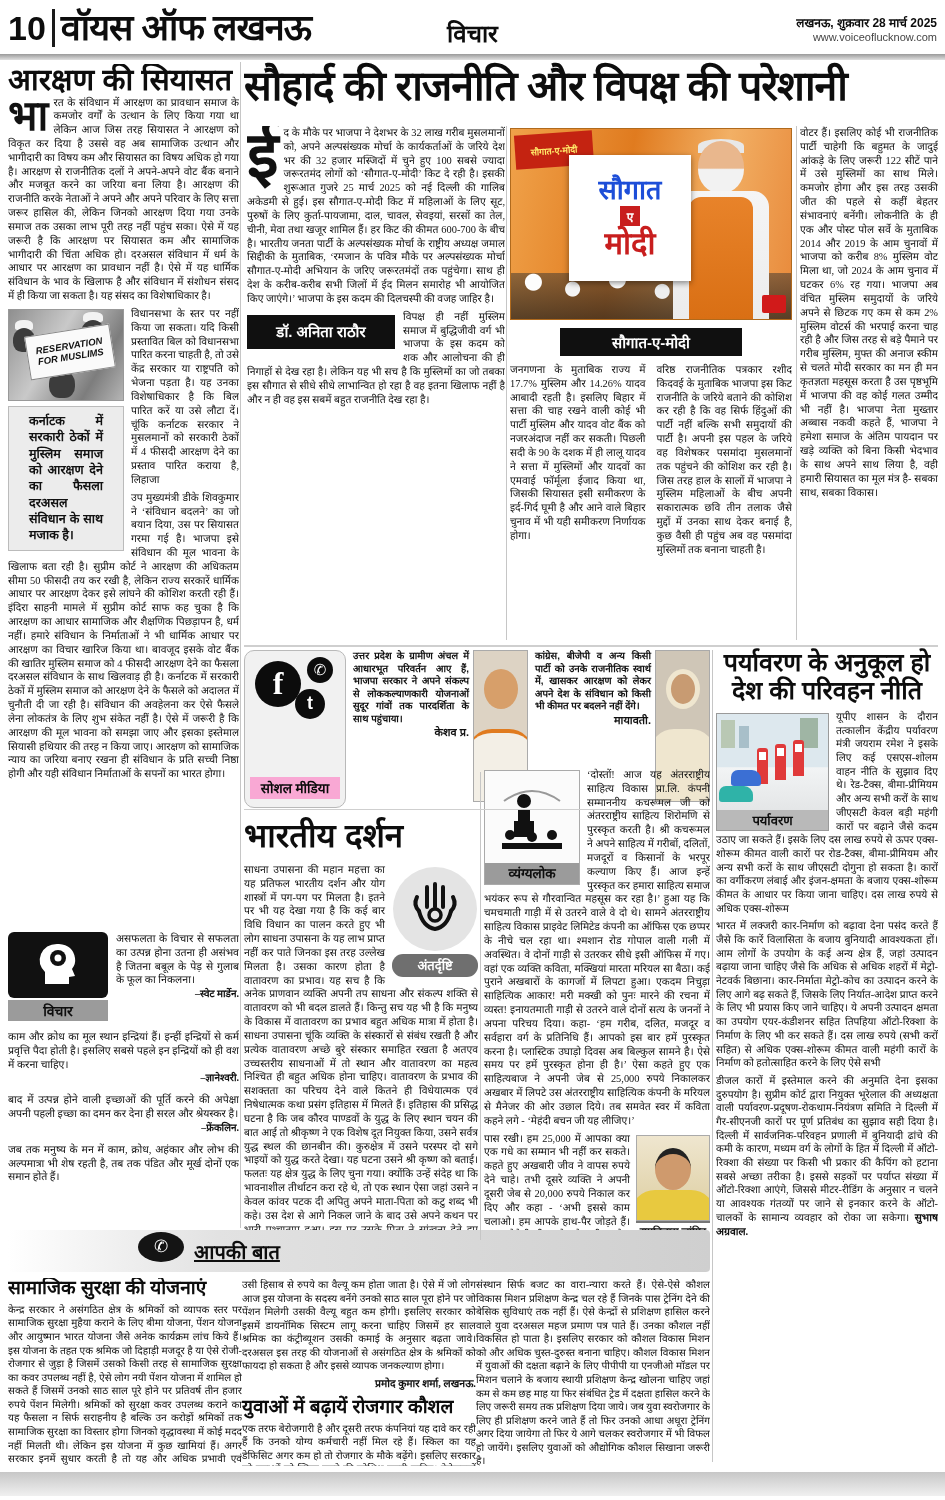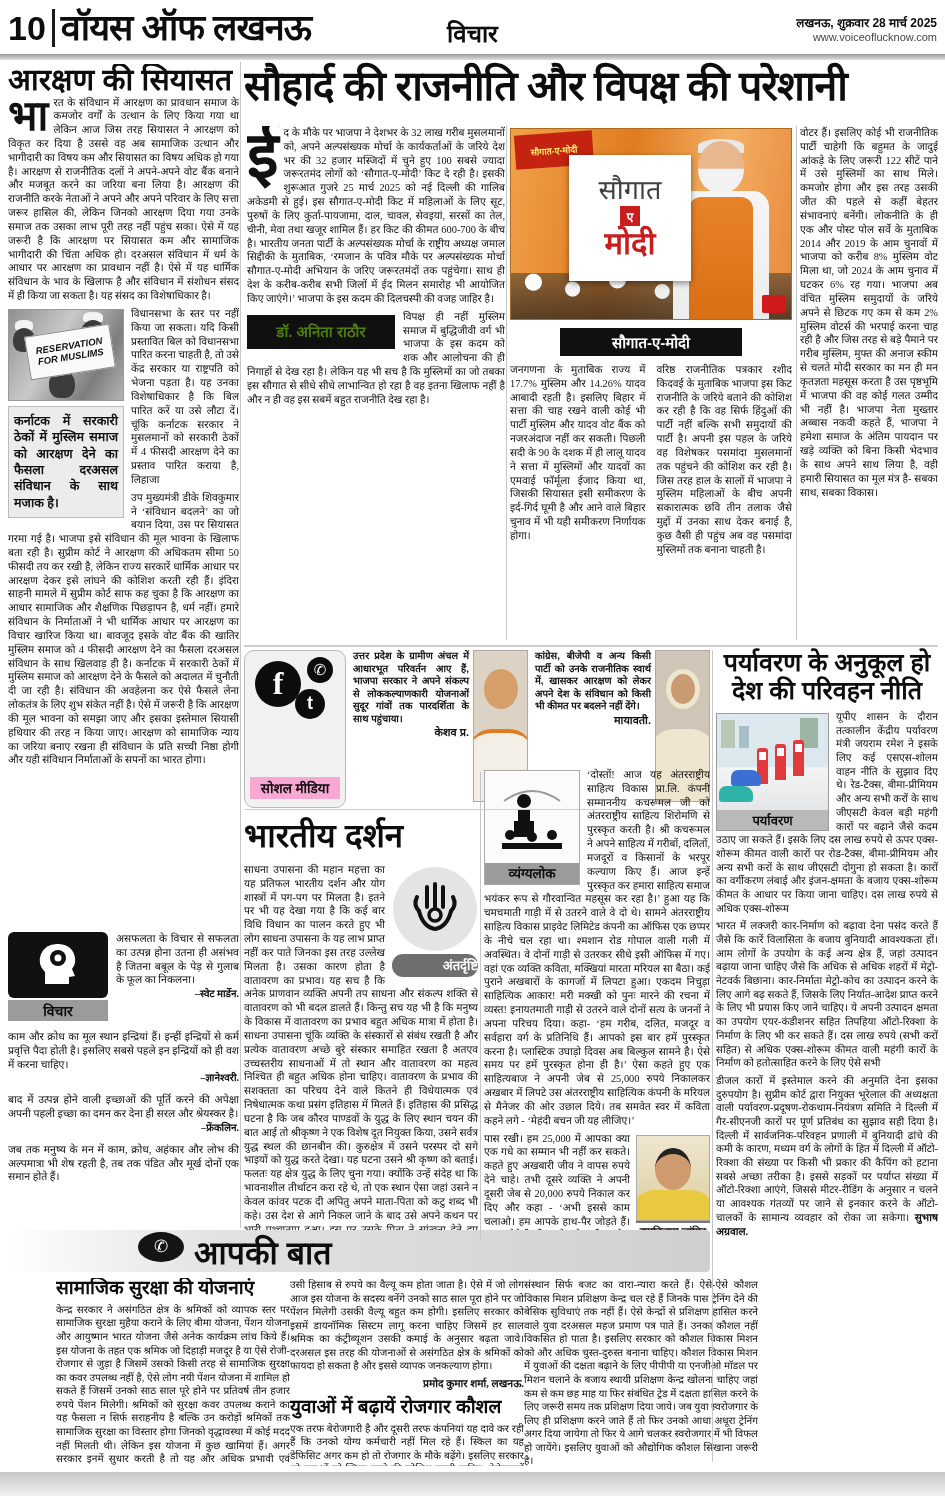--- a/index.html
+++ b/index.html
@@ -37,21 +37,21 @@
   #left-art h2 { font-size:30px; line-height:1.05; margin-bottom:0; }
   .res-media { float:left; width:116px; margin:2px 7px 2px 0; }
   .res-photo { position:relative; width:116px; height:92px; overflow:hidden;
     background:linear-gradient(120deg,#8f8f8f,#c9c9c9 40%,#7d7d7d 75%,#b5b5b5); border:1px solid #999; }
   .cap-head { position:absolute; border-radius:50% 50% 40% 40%; background:#3c3c3c; }
   .cap-top { position:absolute; background:#f3f3f3; border-radius:45% 45% 20% 20%; }
   .placard { position:absolute; left:18px; top:20px; width:86px; height:44px; background:#fafafa;
     transform:rotate(-9deg); border:1px solid #888; display:flex; align-items:center; justify-content:center;
     text-align:center; font-family:"Liberation Sans",sans-serif; font-weight:bold; font-style:italic;
     font-size:9.5px; line-height:1.15; color:#111; }
-  .pullquote { margin-top:5px; background:#ececec; border:1px solid #bbb; padding:6px 5px;
+  .pullquote { margin-top:5px; background:#ececec; border:1px solid #bbb; padding:6px 20px;
     font-weight:bold; font-size:12.6px; line-height:1.3; font-family:"Liberation Sans",sans-serif; }
 
   
   #thoughts { position:absolute; left:8px; top:932px; width:231px; height:294px; overflow:hidden; }
   .th-head-row { display:flex; gap:8px; margin-bottom:8px; }
   .icon-card { flex:0 0 100px; }
   .icon-box { width:100px; height:66px; background:#111; border-radius:6px;
     display:flex; align-items:center; justify-content:center; }
   .icon-label { width:100px; height:21px; margin-top:2px; background:#9b9b9b; color:#0d0d0d;
     font-family:"Liberation Sans",sans-serif; font-weight:bold; font-size:14px;
@@ -59,36 +59,36 @@
   .quote { font-size:10.6px; line-height:1.3; text-align:justify; margin-top:9px; }
   .quote .qa { display:block; text-align:right; font-weight:bold; font-size:10px; }
   .th-first { margin-top:0; }
 
   
   #main-headline { position:absolute; left:244px; top:58px; width:696px; height:58px;
     font-size:41px; line-height:56px; letter-spacing:-1px; white-space:nowrap; overflow:hidden; }
   #main-body { position:absolute; left:244px; top:120px; width:694px; height:524px; }
   #colA { position:absolute; left:3px; top:6px; width:258px; height:516px; overflow:hidden; }
   #colA .dropcap { font-size:62px; }
-  .author-box { float:left; width:148px; background:#101010; color:#4d7c0f; text-align:center;
+  .author-box { float:left; width:148px; background:#101010; color:#ffffff; text-align:center;
     font-family:"Liberation Sans",sans-serif; font-weight:bold; font-size:15px;
     padding:7px 8px; margin:5px 8px 4px 0; }
   #main-photo { position:absolute; left:266px; top:8px; width:282px; height:192px; overflow:hidden;
     background:linear-gradient(100deg,#f0a24a,#e07b1f 40%,#f2b065 70%,#e8893a); border:1px solid #b06a1d; }
   .crowd { position:absolute; left:0; bottom:0; width:100%; height:46px;
     background:
       radial-gradient(circle at 8% 20%, #fdfdfd 8px, transparent 9px),
       radial-gradient(circle at 22% 35%, #f4f4f4 7px, transparent 8px),
       radial-gradient(circle at 38% 15%, #ffffff 8px, transparent 9px),
       radial-gradient(circle at 54% 40%, #eeeeee 7px, transparent 8px),
       linear-gradient(rgba(70,60,50,.55),rgba(40,35,30,.75)); }
   .saugat-card { position:absolute; left:58px; top:26px; width:122px; height:126px; background:#fff;
     box-shadow:0 2px 6px rgba(0,0,0,.45); display:flex; flex-direction:column; align-items:center;
     justify-content:center; gap:2px; font-family:"Liberation Sans",sans-serif; }
-  .saugat-1 { color:#404040; font-weight:normal; font-size:27px; line-height:1; }
+  .saugat-1 { color:#1d4ed8; font-weight:bold; font-size:27px; line-height:1; }
   .saugat-e { background:#c81e1e; color:#fff; font-weight:bold; font-size:12px; width:20px; height:20px;
     display:flex; align-items:center; justify-content:center; }
   .saugat-2 { color:#c81e1e; font-weight:bold; font-size:31px; line-height:1; }
   .ribbon { position:absolute; left:4px; top:4px; width:78px; height:34px; background:#c42311;
     color:#ffe96a; font-family:"Liberation Sans",sans-serif; font-weight:bold; font-size:9px;
     display:flex; align-items:center; justify-content:center; transform:rotate(-4deg); }
   .modi { position:absolute; right:14px; top:10px; width:112px; height:180px; }
   .modi-head { position:absolute; left:33px; top:2px; width:46px; height:52px; border-radius:50% 50% 46% 46%;
     background:linear-gradient(#e9b78d 52%,#f2f2f2 55%); }
   .modi-hair { position:absolute; left:33px; top:0; width:46px; height:14px; border-radius:50% 50% 0 0; background:#e8e8e8; }
@@ -132,21 +132,21 @@
   .charger { position:absolute; width:11px; height:36px; background:#e03a3a; border-radius:3px 3px 0 0; }
   .charger:after { content:""; position:absolute; left:2px; top:4px; width:7px; height:8px; background:#fff; }
   .car { position:absolute; height:16px; border-radius:7px 9px 3px 3px; }
   .env-label { height:20px; background:#b9b9b9; color:#0d0d0d; font-family:"Liberation Sans",sans-serif;
     font-weight:bold; font-size:13px; display:flex; align-items:center; justify-content:center; }
   #env .sig { display:inline; }
 
   
   #darshan { position:absolute; left:244px; top:812px; width:234px; height:448px; overflow:hidden; }
   #darshan h2 { font-size:33px; margin-bottom:6px; }
-  .insight { float:right; width:86px; margin:4px 0 0 7px; text-align:right; }
+  .insight { float:right; width:86px; margin:4px 0 0 7px; text-align:center; }
   .insight-circle { width:84px; height:84px; border-radius:50%; background:#e4e4e4; margin:0 auto;
     display:flex; align-items:center; justify-content:center; }
   .insight-label { margin-top:3px; background:#6f6f6f; color:#fff; border-radius:11px; font-family:"Liberation Sans",sans-serif;
     font-weight:bold; font-size:13px; padding:3px 0; }
 
   
   #vyangya { position:absolute; left:484px; top:768px; width:226px; height:492px; overflow:hidden; }
   #vyangya h2 { font-size:23px; margin-bottom:5px; }
   .vy-card { float:left; width:96px; margin:2px 7px 2px 0; border:1px solid #aaa; }
   .vy-scene { height:92px; background:#fbfbfb; display:flex; align-items:center; justify-content:center; }
@@ -154,26 +154,26 @@
     font-weight:bold; font-size:13.5px; display:flex; align-items:center; justify-content:center; }
   .vy-photo { float:right; width:74px; margin:3px 0 2px 6px; }
   .vy-photo .face { position:relative; height:86px; background:linear-gradient(#efe6cf,#dccd9f); border:1px solid #aaa; overflow:hidden; }
   .vy-name { font-weight:bold; font-size:10.5px; text-align:center; font-family:"Liberation Sans",sans-serif;
     border-top:2px solid #777; padding-top:2px; }
 
   
   #ab-band { position:absolute; left:8px; top:1230px; width:702px; height:42px;
     background:linear-gradient(90deg,#ffffff 0%,#e2e2e2 30%,#cfcfcf 100%);
     display:flex; align-items:center; padding-left:130px; gap:10px; border-radius:4px; }
-  #ab-band .title { font-size:32px; }
+  #ab-band .title { font-size:20px;text-decoration:underline; }
   .bubble { width:46px; height:38px; position:relative; }
   .bubble-shape { position:absolute; inset:0 0 8px 0; background:#141414; border-radius:50%; }
   .bubble-shape:after { content:""; position:absolute; left:8px; bottom:-7px; border:8px solid transparent; border-top-color:#141414; }
   .bubble-phone { position:absolute; left:0; right:0; top:4px; color:#fff; text-align:center; font-size:17px; }
-  #bottom-cols { position:absolute; left:8px; top:1278px; width:702px; height:188px; display:flex; overflow:hidden;margin-left:48px; }
+  #bottom-cols { position:absolute; left:8px; top:1278px; width:702px; height:188px; display:flex; overflow:hidden; }
   .b-col { flex:1; overflow:hidden; }
   .b-col h3 { font-size:19px; line-height:1.1; margin-bottom:4px; }
   .b-col .body-txt { font-size:10.2px; }
 
   #footer-bar { position:absolute; left:0; top:1472px; width:945px; height:24px;
     background:linear-gradient(#c7c7c7,#f0f0f0); }
 </style>
 </head>
 <body>
 

